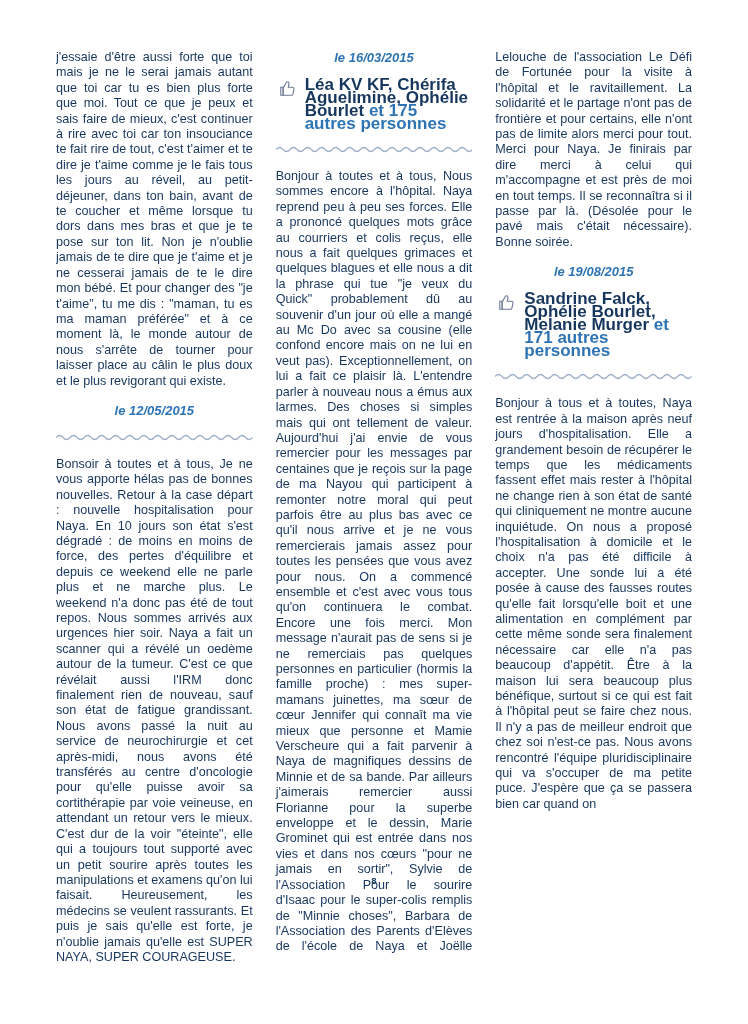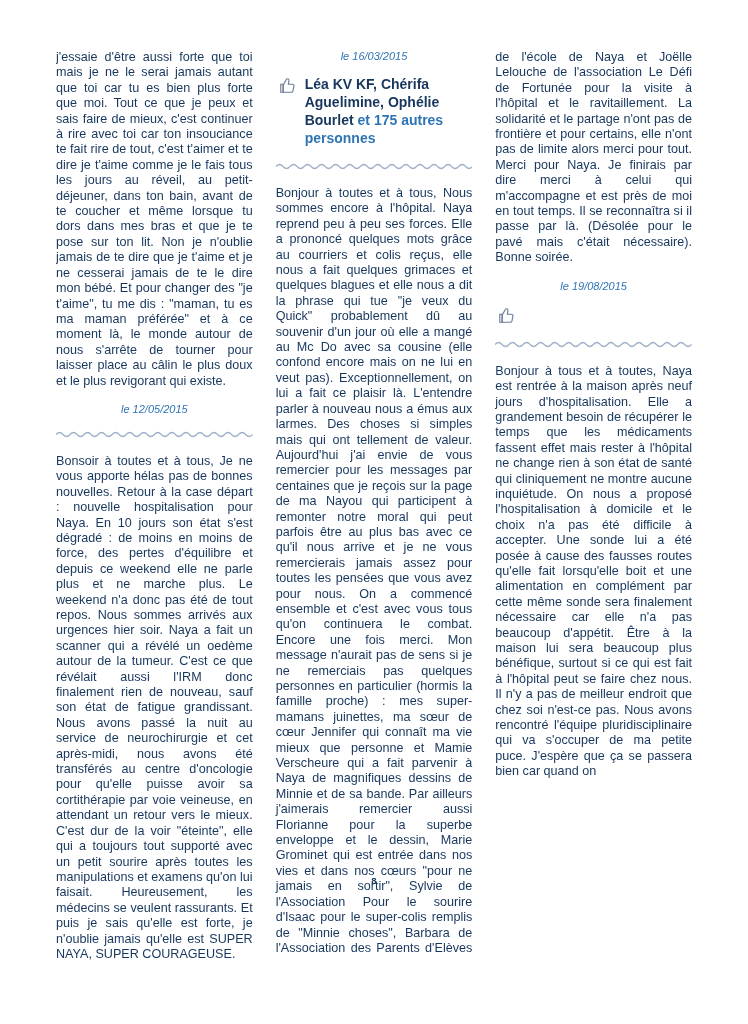--- a/index.html
+++ b/index.html
@@ -23,22 +23,22 @@
     column-fill: auto;
     overflow: hidden;
   }
   p.body-par {
     font-size: 12.6px;
     line-height: 15.4px;
     text-align: justify;
     color: #17365D;
   }
   .post-date {
-    font-size: 11px;
-    font-weight: normal;
+    font-size: 13px;
+    font-weight: bold;
     font-style: italic;
     color: #2E74B5;
     text-align: center;
     margin: 14px 0 2px 0;
   }
   .divider {
     display: block;
     width: 100%;
     height: 9px;
     margin: 15px 0 15px 0;
@@ -48,22 +48,22 @@
     display: flex;
     align-items: flex-start;
     gap: 8px;
     margin: 13px 0 2px 0;
     padding-left: 2px;
     break-inside: avoid;
   }
   .like-icon { flex: 0 0 auto; }
   .like-icon svg { width: 19px; height: 19px; display: block; margin-top: 1px; }
   .like-text {
-    font-size: 14px;
-    line-height: 18px;
+    font-size: 17px;
+    line-height: 13px;
     font-weight: bold;
   }
   .like-names { color: #17365D; }
   .like-count { color: #2E74B5; }
   .page-number {
     position: absolute;
     bottom: 22px;
     left: 0;
     width: 100%;
     text-align: center;
@@ -108,20 +108,21 @@
 
     <div class="post-date">le 19/08/2015</div>
 
     <div class="like-row">
       <span class="like-icon">
         <svg viewBox="0 0 24 24" aria-hidden="true">
           <path d="M3.5 10.5h3v10h-3z" fill="none" stroke="#6B7B94" stroke-width="1.4"></path>
           <path d="M6.5 11.5 L10.5 4.5 c0.3 -0.6 0.9 -1 1.6 -1 1 0 1.8 0.8 1.8 1.8 0 0.15 -0.02 0.3 -0.05 0.44 L13 10.5 h5.2 c1.25 0 2.2 1.15 1.95 2.37 l-1.3 6.2 c-0.19 0.9 -1 1.43 -1.92 1.43 H6.5 Z" fill="none" stroke="#6B7B94" stroke-width="1.4" stroke-linejoin="round"></path>
         </svg>
       </span>
+      <span class="like-text"><span class="like-names">Sandrine Falck, Ophélie Bourlet, Melanie Murger</span> <span class="like-count">et 171 autres personnes</span></span>
     </div>
 
     <svg class="divider" viewBox="0 0 196 8" preserveAspectRatio="none" aria-hidden="true">
       <path d="M0 4 Q3.5 0.5 7 4 T14 4 T21 4 T28 4 T35 4 T42 4 T49 4 T56 4 T63 4 T70 4 T77 4 T84 4 T91 4 T98 4 T105 4 T112 4 T119 4 T126 4 T133 4 T140 4 T147 4 T154 4 T161 4 T168 4 T175 4 T182 4 T189 4 T196 4" fill="none" stroke="#9FB0C7" stroke-width="1.2"></path>
     </svg>
 
     <p class="body-par">Bonjour à tous et à toutes, Naya est rentrée à la maison après neuf jours d'hospitalisation. Elle a grandement besoin de récupérer le temps que les médicaments fassent effet mais rester à l'hôpital ne change rien à son état de santé qui cliniquement ne montre aucune inquiétude. On nous a proposé l'hospitalisation à domicile et le choix n'a pas été difficile à accepter. Une sonde lui a été posée à cause des fausses routes qu'elle fait lorsqu'elle boit et une alimentation en complément par cette même sonde sera finalement nécessaire car elle n'a pas beaucoup d'appétit. Être à la maison lui sera beaucoup plus bénéfique, surtout si ce qui est fait à l'hôpital peut se faire chez nous. Il n'y a pas de meilleur endroit que chez soi n'est-ce pas. Nous avons rencontré l'équipe pluridisciplinaire qui va s'occuper de ma petite puce. J'espère que ça se passera bien car quand on</p>
 
   </div>
 

